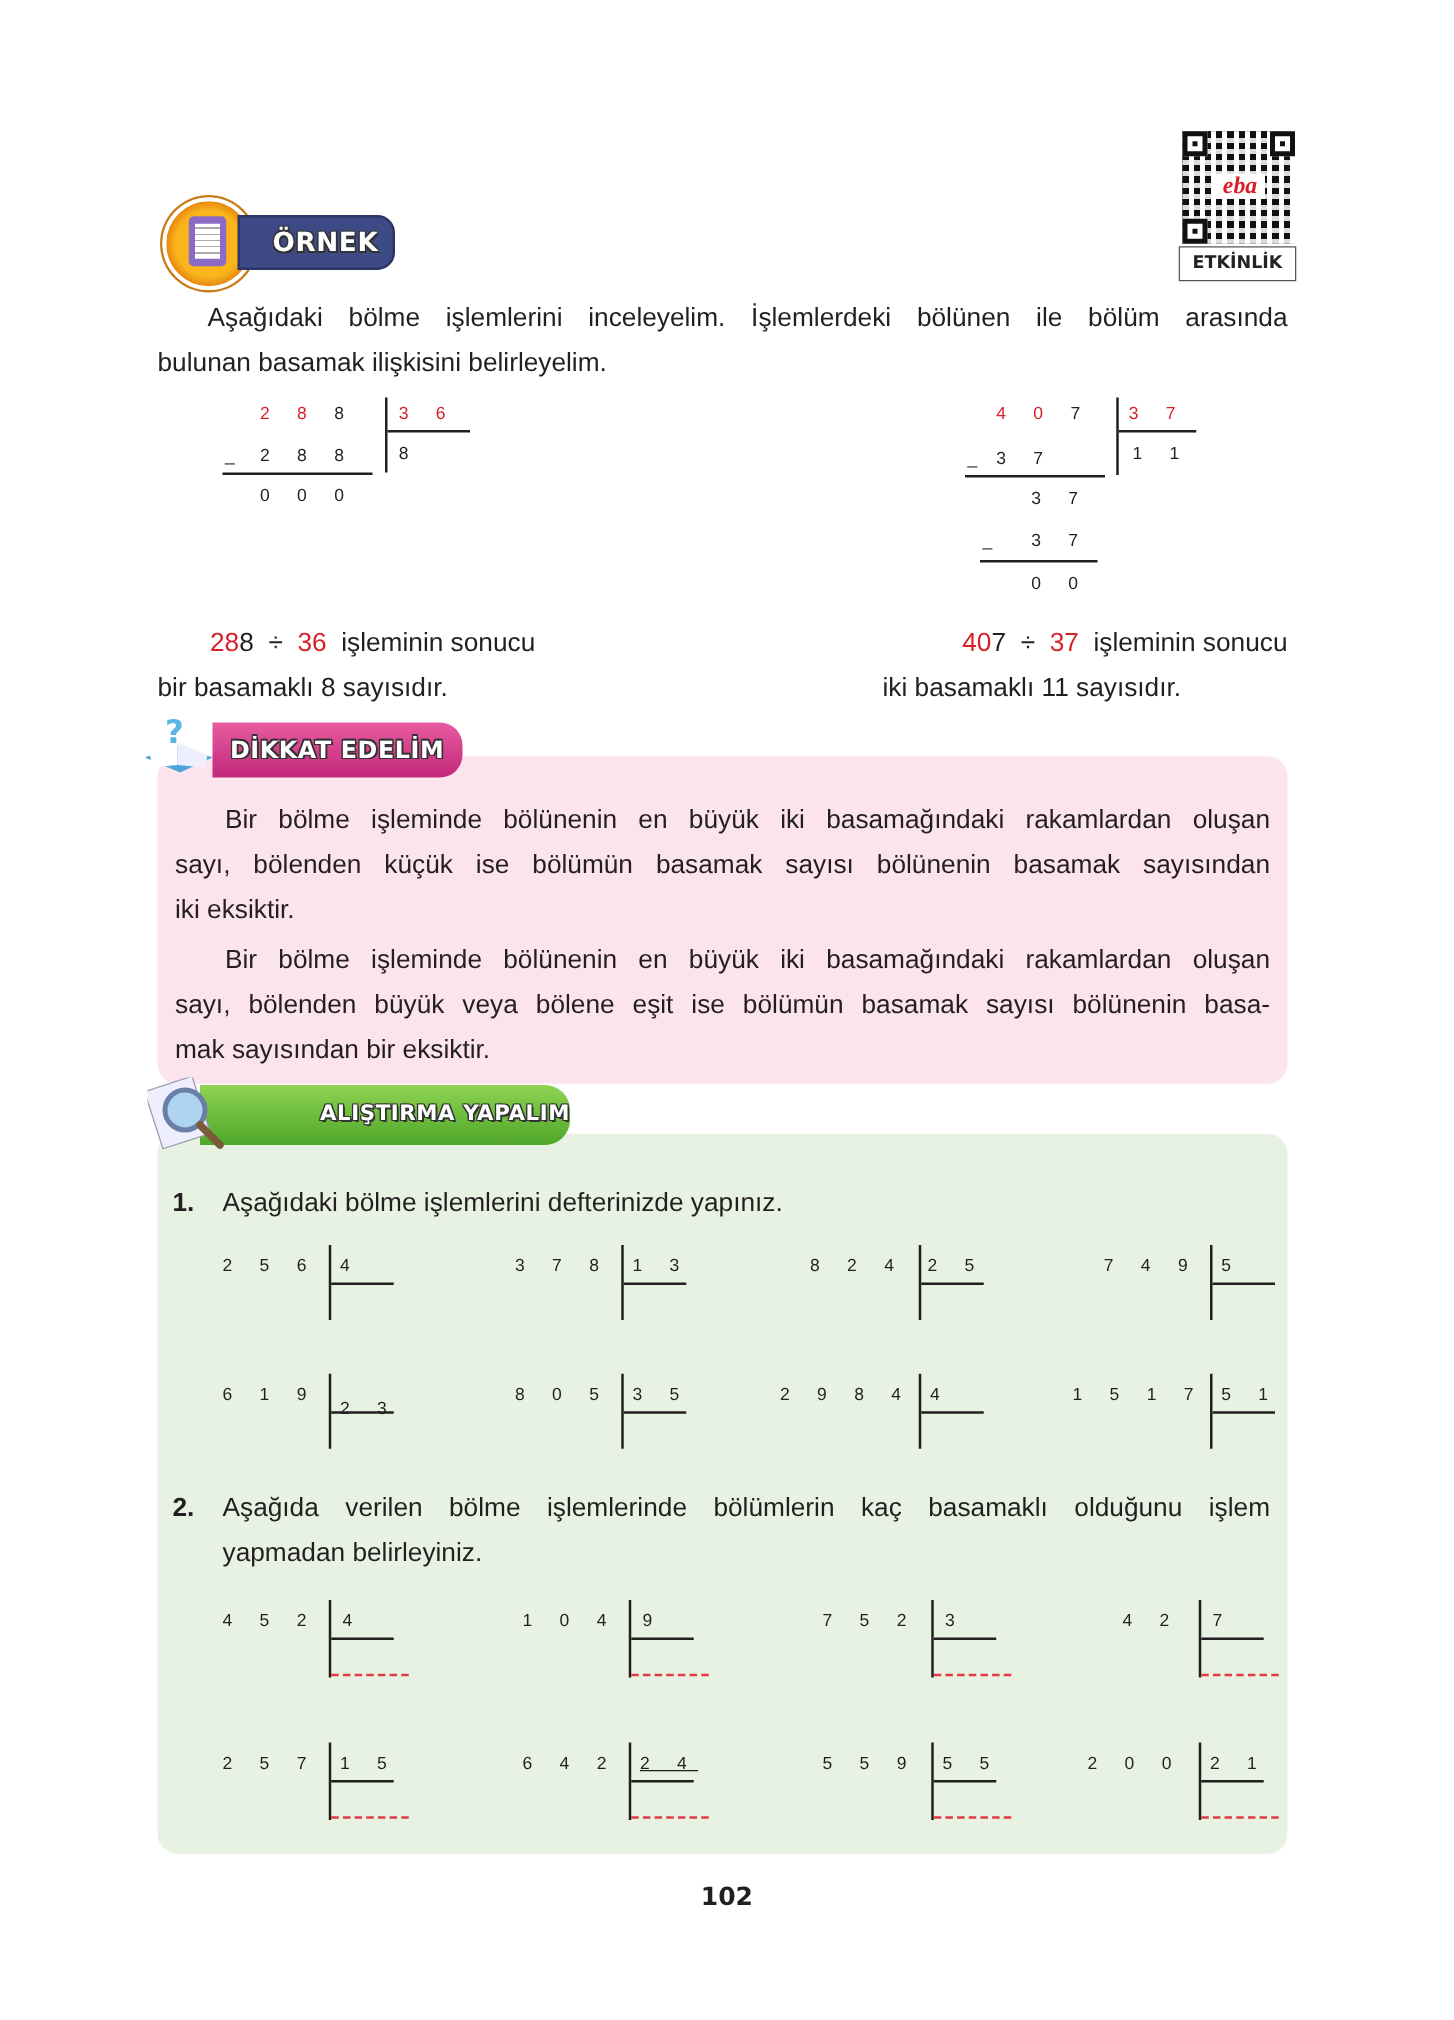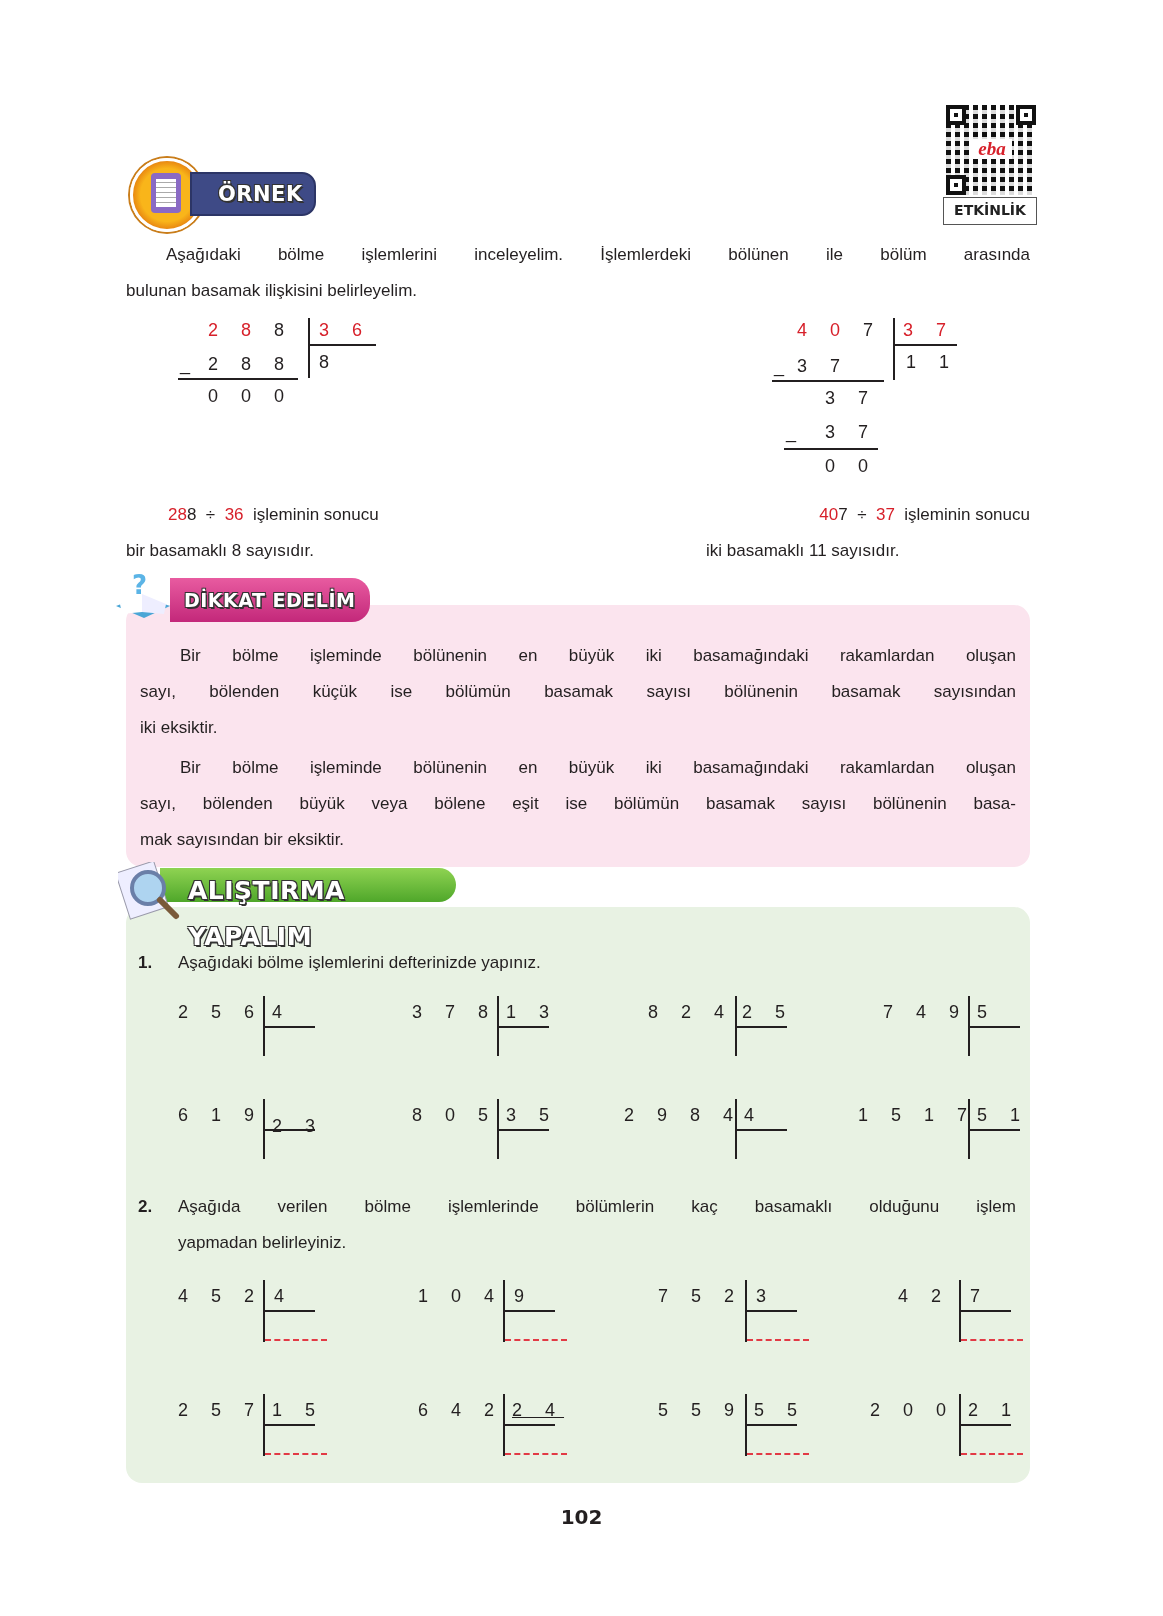--- a/index.html
+++ b/index.html
@@ -1,43 +1,43 @@
 <!DOCTYPE html>
 <html><head>
 <meta charset="utf-8">
 <style>
   html,body{margin:0;padding:0;background:#fff;}
   body{width:1163px;height:1616px;position:relative;font-family:"Liberation Sans",sans-serif;color:#231f20;overflow:hidden;}
   .abs{position:absolute;}
-  .txt{font-size:17px;line-height:36px;}
+  .txt{font-size:21px;line-height:36px;}
   .red{color:#d7202a;}
   .just{text-align:justify;text-align-last:justify;}
   
   .qr{left:946px;top:105px;width:90px;height:90px;background:
      repeating-linear-gradient(90deg,#111 0 5px,#fff 5px 9px),#111;}
   .qr-inner{position:absolute;inset:0;background:
      repeating-linear-gradient(0deg,rgba(255,255,255,.85) 0 4px,transparent 4px 9px);}
   .qr-corner{position:absolute;width:20px;height:20px;border:4px solid #111;background:#fff;box-sizing:border-box;}
   .qr-corner::after{content:"";position:absolute;left:4px;top:4px;width:4px;height:4px;background:#111;}
   .qr-logo{position:absolute;left:26px;top:34px;width:40px;height:20px;background:#fff;color:#d7202a;font-family:"Liberation Serif",serif;font-style:italic;font-weight:bold;font-size:19px;line-height:20px;text-align:center;}
   .etk{left:943px;top:197px;width:94px;height:28px;border:1.5px solid #555;box-sizing:border-box;font-family:"DejaVu Sans",sans-serif;font-weight:bold;font-size:14px;line-height:25px;text-align:center;color:#222;}
   .pill{color:#fff;font-family:"DejaVu Sans",sans-serif;font-weight:bold;text-shadow:1.5px 1.5px 0 #333,-1px -1px 0 #333,1px -1px 0 #333,-1px 1px 0 #333;letter-spacing:.5px;}
   .ornek-pill{left:190px;top:172px;width:126px;height:44px;border-radius:0 14px 14px 0;background:#3e4a86;border:2px solid #2c3566;box-sizing:border-box;font-size:21px;line-height:40px;padding-left:26px;}
   .ornek-icon{left:130px;top:158px;width:68px;height:68px;border-radius:50%;background:radial-gradient(circle,#f9b51a 55%,#e98a12 70%,#c66f0f 100%);border:3px solid #fff;box-shadow:0 0 0 2px #c97d1a;}
   .clip{position:absolute;left:18px;top:12px;width:30px;height:40px;background:#8a6ac4;border-radius:4px;}
   .clip::after{content:"";position:absolute;left:5px;top:6px;width:20px;height:28px;background:repeating-linear-gradient(0deg,#fff 0 4px,#aaa 4px 5px);}
   .dikkat-pill{left:170px;top:578px;width:200px;height:44px;border-radius:0 18px 18px 0;background:linear-gradient(#e85ba0,#c3287a);font-size:19px;line-height:44px;padding-left:14px;box-sizing:border-box;}
   .dikkat-icon{left:112px;top:572px;width:62px;height:48px;}
-  .alis-pill{left:160px;top:868px;width:296px;height:34px;border-radius:0 20px 20px 0;background:linear-gradient(#8fd352,#4fa72a);font-size:25px;line-height:46px;padding-left:28px;box-sizing:border-box;}
+  .alis-pill{left:160px;top:868px;width:296px;height:48px;border-radius:0 20px 20px 0;background:linear-gradient(#8fd352,#4fa72a);font-size:17px;line-height:46px;padding-left:28px;box-sizing:border-box;text-align:right;}
   .alis-icon{left:118px;top:862px;width:72px;height:60px;}
   
   .pink-box{left:126px;top:605px;width:904px;height:262px;background:#fbe4ee;border-radius:16px;}
   .green-box{left:126px;top:907px;width:904px;height:576px;background:#e8f2e3;border-radius:16px;}
   
-  .dg{position:absolute;font-size:18px;line-height:24px;letter-spacing:9px;white-space:pre;}
+  .dg{position:absolute;font-size:14px;line-height:24px;letter-spacing:9px;white-space:pre;}
   .vline{position:absolute;width:2px;background:#231f20;}
   .hline{position:absolute;height:2px;background:#231f20;}
   .dline{position:absolute;height:0;border-top:2px dashed #e23a45;width:62px;}
   .page-no{left:0;top:1505px;width:1163px;text-align:center;font-family:"DejaVu Sans",sans-serif;font-weight:bold;font-size:20px;}
 </style>
 </head>
 <body>
 
 <div class="abs qr">
   <div class="qr-inner"></div>

